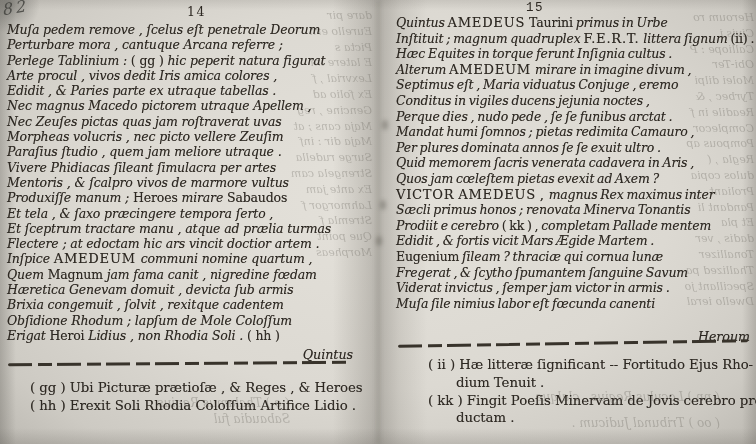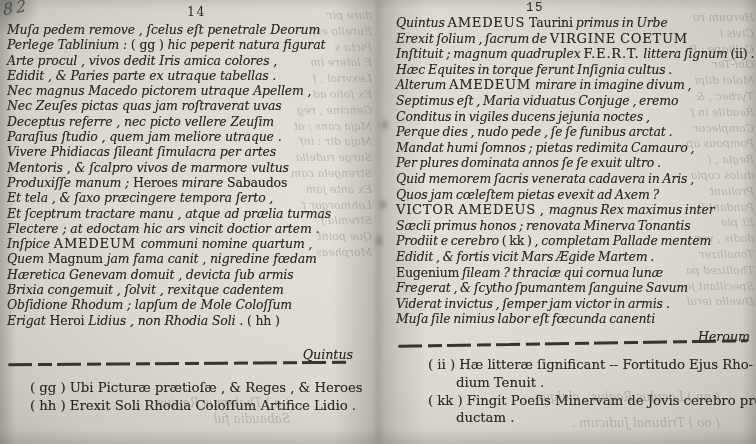--- a/index.html
+++ b/index.html
@@ -117,26 +117,27 @@
       <div>( e ) Thalamus Regius</div>
       <div>Sabaudia ful</div>
     </div>
   <div class="ghost gbr" id="ghost-bottom-right">
       <div>( nn ) Loculus Regius , clalque</div>
       <div>( oo ) Tribunal Judicum .</div>
     </div>
 
   <div class="poem left" id="poem-left">
       <div class="line"><span class="seg-i">Muſa pedem remove , ſcelus eſt penetrale Deorum</span></div>
+      <div class="line"><span class="seg-i">Perturbare mora , cantuque Arcana referre ;</span></div>
       <div class="line"><span class="seg-i">Perlege Tablinium : </span><span class="seg-r">( gg ) </span><span class="seg-i">hic peperit natura figurat</span></div>
       <div class="line"><span class="seg-i">Arte procul , vivos dedit Iris amica colores ,</span></div>
       <div class="line"><span class="seg-i">Edidit , &amp; Paries parte ex utraque tabellas .</span></div>
       <div class="line"><span class="seg-i">Nec magnus Macedo pictorem utraque Apellem ,</span></div>
       <div class="line"><span class="seg-i">Nec Zeuſes pictas quas jam roſtraverat uvas</span></div>
-      <div class="line"><span class="seg-i">Deceptus referre , nec picto vellere Zeuſim</span></div>
+      <div class="line"><span class="seg-i">Morpheas volucris , nec picto vellere Zeuſim</span></div>
       <div class="line"><span class="seg-i">Paraſius ſtudio , quem jam meliore utraque .</span></div>
       <div class="line"><span class="seg-i">Vivere Phidiacas ſileant ſimulacra per artes</span></div>
       <div class="line"><span class="seg-i">Mentoris , &amp; ſcalpro vivos de marmore vultus</span></div>
       <div class="line"><span class="seg-i">Produxiſſe manum ; </span><span class="seg-r">Heroes </span><span class="seg-i">mirare </span><span class="seg-r">Sabaudos</span></div>
       <div class="line"><span class="seg-i">Et tela , &amp; ſaxo præcingere tempora ſerto ,</span></div>
       <div class="line"><span class="seg-i">Et ſceptrum tractare manu , atque ad prælia turmas</span></div>
       <div class="line"><span class="seg-i">Flectere ; at edoctam hic ars vincit doctior artem .</span></div>
       <div class="line"><span class="seg-i">Inſpice </span><span class="seg-c">AMEDEUM </span><span class="seg-i">communi nomine quartum ,</span></div>
       <div class="line"><span class="seg-i">Quem </span><span class="seg-r">Magnum </span><span class="seg-i">jam fama canit , nigredine fœdam</span></div>
       <div class="line"><span class="seg-i">Hæretica Genevam domuit , devicta ſub armis</span></div>
@@ -146,21 +147,20 @@
     </div>
   <div class="catchword cw-left" style="position:absolute;left:7px;top:344px;width:346px;">Quintus</div>
   <div class="rule rule-left"></div>
   <div class="footnotes fn-left" id="fn-left">
       <div class="fn-line"><span class="seg-r">( gg ) Ubi Picturæ prætioſæ , &amp; Reges , &amp; Heroes</span></div>
       <div class="fn-line"><span class="seg-r">( hh ) Erexit Soli Rhodia Coloſſum Artifice Lidio .</span></div>
     </div>
 
   <div class="poem right" id="poem-right">
       <div class="line"><span class="seg-i">Quintus </span><span class="seg-c">AMEDEUS </span><span class="seg-r">Taurini </span><span class="seg-i">primus in Urbe</span></div>
-      <div class="line"><span class="seg-i">Erexit ſolium , ſacrum de </span><span class="seg-c">VIRGINE COETUM</span></div>
       <div class="line"><span class="seg-i">Inſtituit ; magnum quadruplex </span><span class="seg-c">F.E.R.T. </span><span class="seg-i">littera ſignum </span><span class="seg-r">(ii) .</span></div>
       <div class="line"><span class="seg-i">Hæc Equites in torque ferunt Inſignia cultus .</span></div>
       <div class="line"><span class="seg-i">Alterum </span><span class="seg-c">AMEDEUM </span><span class="seg-i">mirare in imagine divum ,</span></div>
       <div class="line"><span class="seg-i">Septimus eſt , Maria viduatus Conjuge , eremo</span></div>
       <div class="line"><span class="seg-i">Conditus in vigiles ducens jejunia noctes ,</span></div>
       <div class="line"><span class="seg-i">Perque dies , nudo pede , ſe ſe funibus arctat .</span></div>
       <div class="line"><span class="seg-i">Mandat humi ſomnos ; pietas redimita Camauro ,</span></div>
       <div class="line"><span class="seg-i">Per plures dominata annos ſe ſe exuit ultro .</span></div>
       <div class="line"><span class="seg-i">Quid memorem ſacris venerata cadavera in Aris ,</span></div>
       <div class="line"><span class="seg-i">Quos jam cœleſtem pietas evexit ad Axem ?</span></div>

